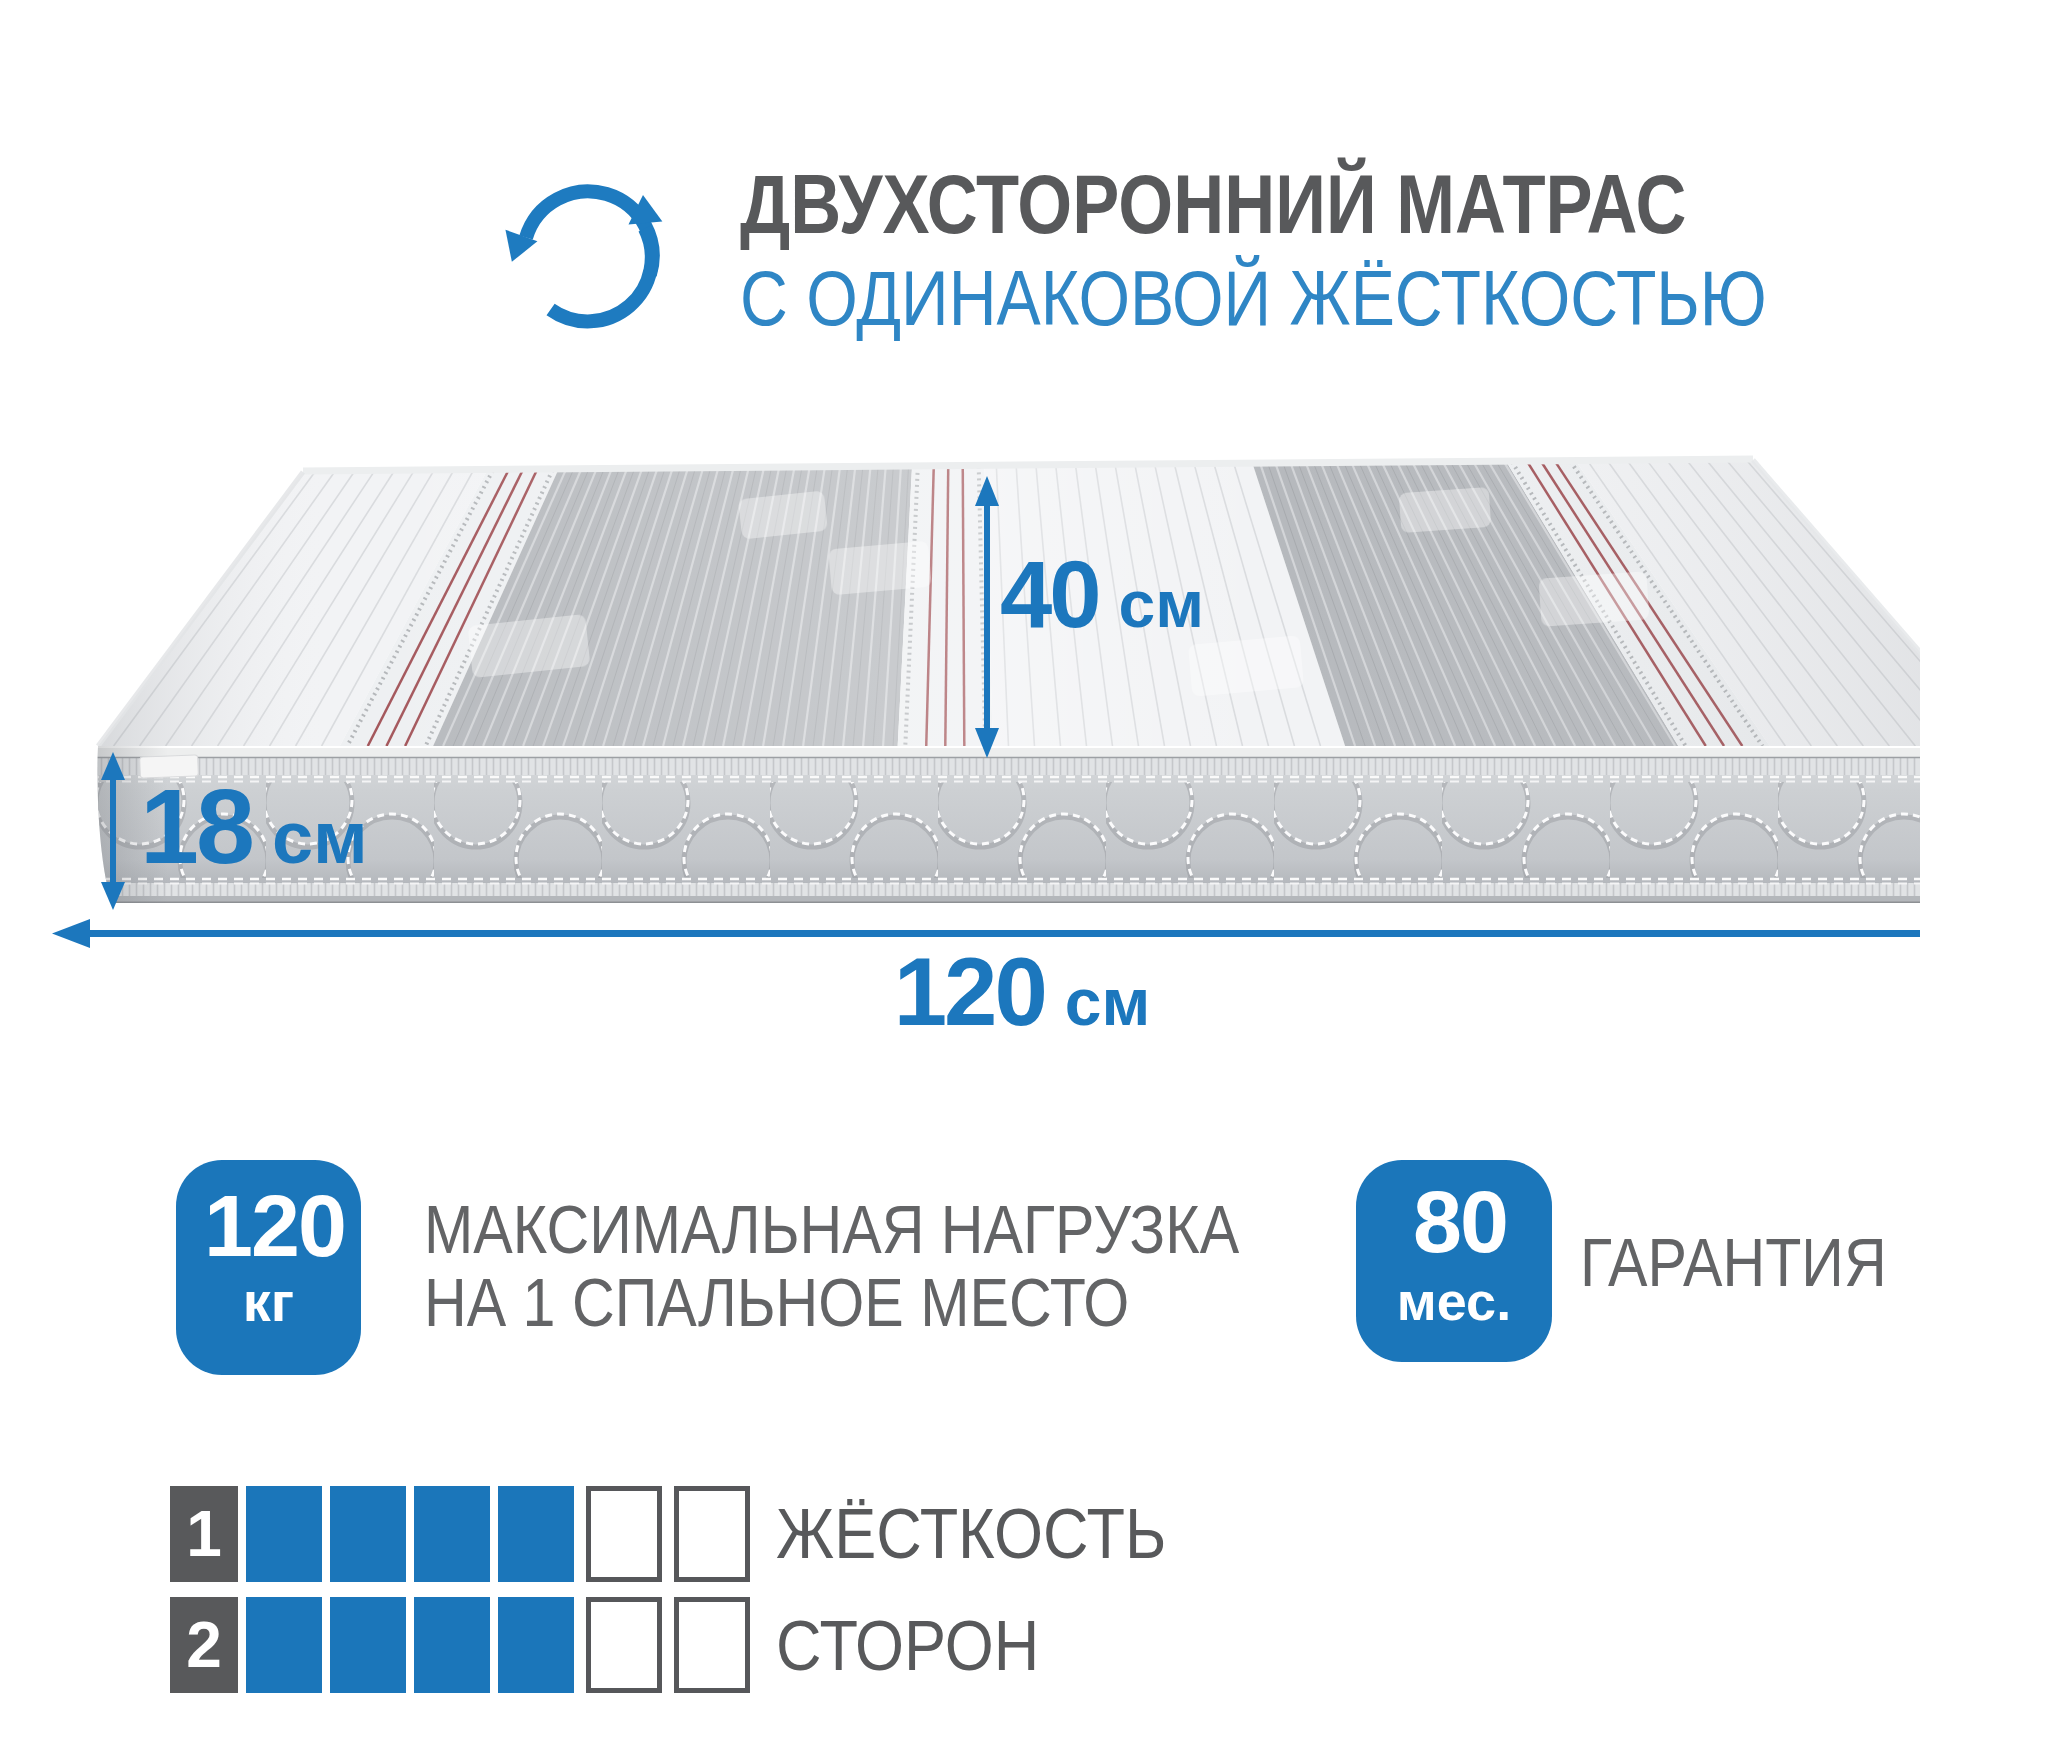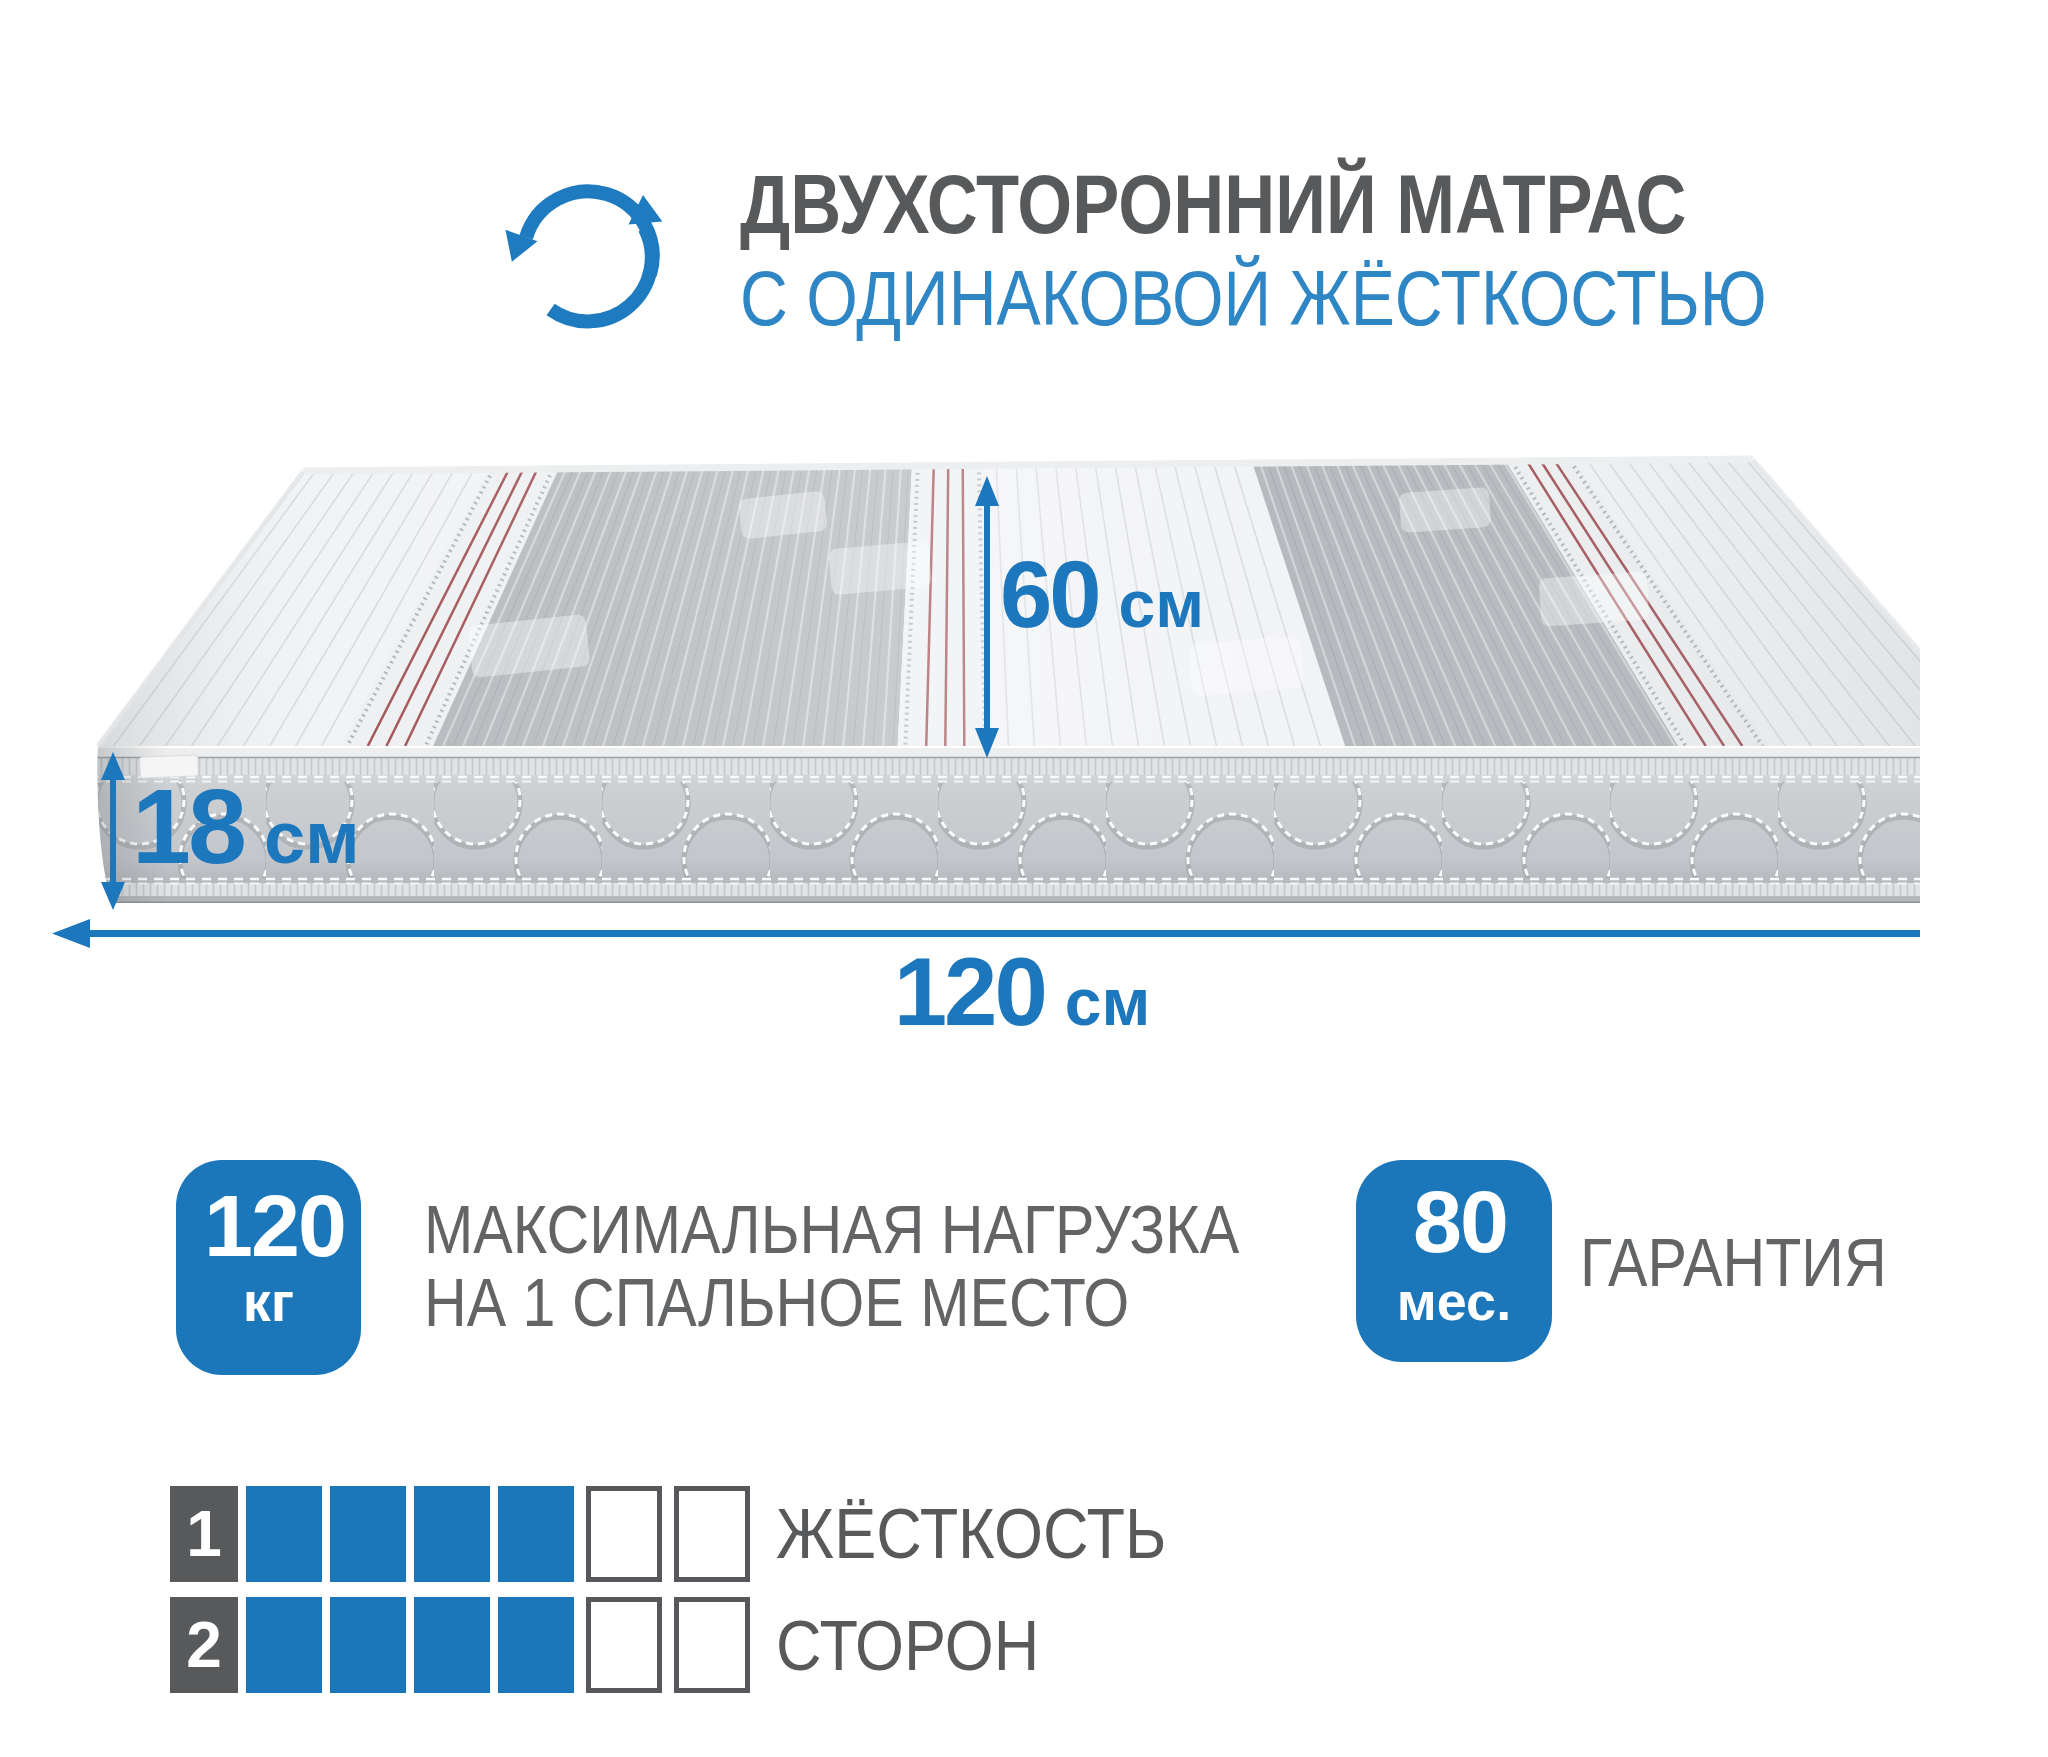--- a/index.html
+++ b/index.html
@@ -20,21 +20,21 @@
   }
   #header-text .line{display:block;}
   
   #scene{position:absolute;left:0;top:0;width:2048px;height:1757px;}
   
   .dim{position:absolute;display:flex;align-items:baseline;color:#1c77bd;font-weight:700;white-space:nowrap;z-index:3;}
   .dim .val{font-size:96px;line-height:1;letter-spacing:-3px;}
   .dim .unit{font-size:66px;line-height:1;margin-left:20px;}
   #dim-depth{left:1000px;top:548px;}
   #dim-depth .val{font-size:94px;}
-  #dim-height{left:132px;top:773px;}
+  #dim-height{left:140px;top:773px;}
   #dim-height .val{font-size:106px;}
   #dim-height .unit{font-size:74px;}
   #dim-length{left:1022px;top:944px;transform:translateX(-50%);}
   
   .badge{position:absolute;background:#1b76ba;border-radius:46px;color:#fff;text-align:center;font-weight:700;z-index:3;}
   #badge-load{left:176px;top:1160px;width:185px;height:215px;}
   #badge-warranty{left:1356px;top:1160px;width:196px;height:202px;}
   .b-val{font-size:88px;line-height:1;margin-top:22px;letter-spacing:-2px;padding-left:12px;}
   #badge-warranty .b-val{margin-top:18px;}
   .b-unit{font-size:56px;line-height:1;margin-top:4px;}
@@ -302,21 +302,21 @@
         </g>
       </g>
     </svg>
   </div>
   <div id="header-text">
     <span class="line hdr-title">ДВУХСТОРОННИЙ МАТРАС</span>
     <span class="line hdr-subtitle">С ОДИНАКОВОЙ ЖЁСТКОСТЬЮ</span>
   </div>
 
   <div class="dim" id="dim-depth">
-    <span class="val">60</span>
+    <span class="val">40</span>
     <span class="unit">см</span>
   </div>
   <div class="dim" id="dim-height">
     <span class="val">18</span>
     <span class="unit">см</span>
   </div>
   <div class="dim" id="dim-length">
     <span class="val">120</span>
     <span class="unit">см</span>
   </div>

